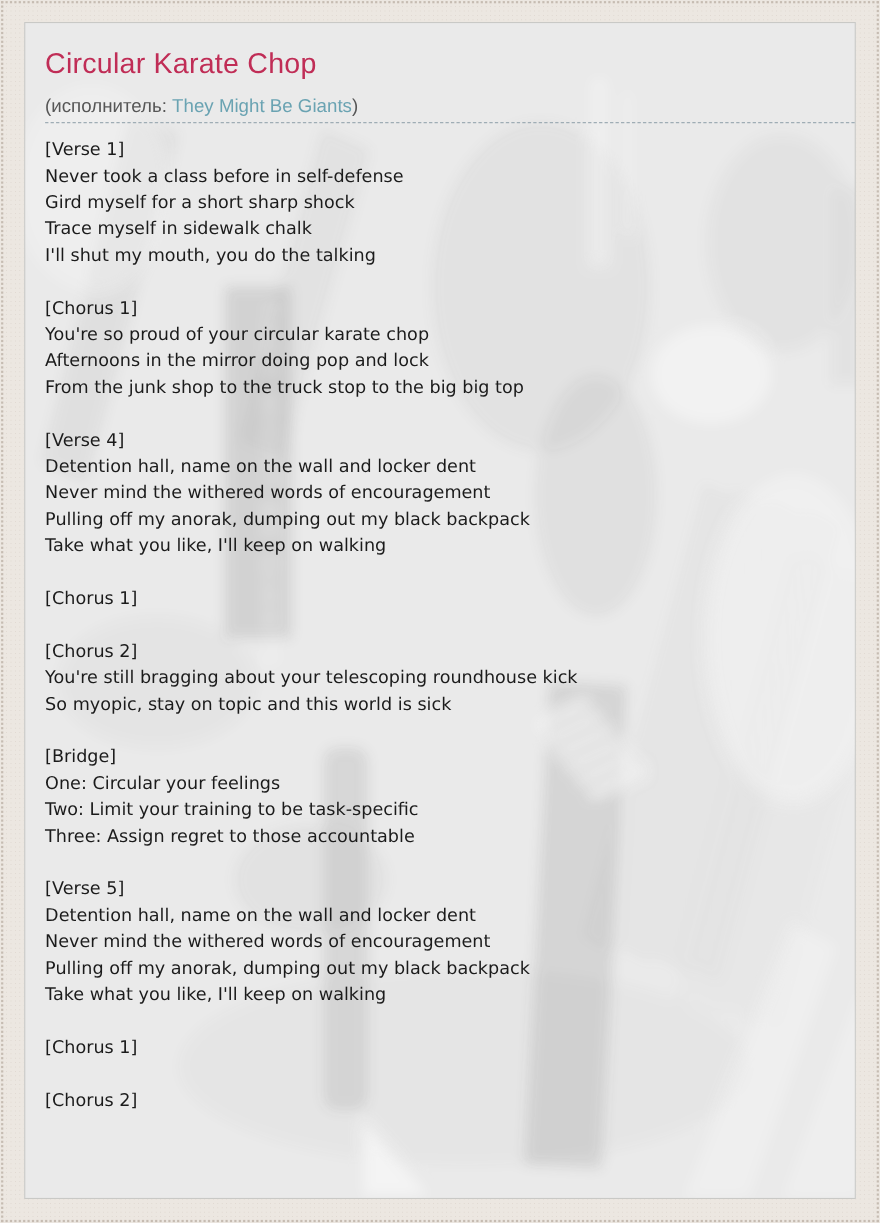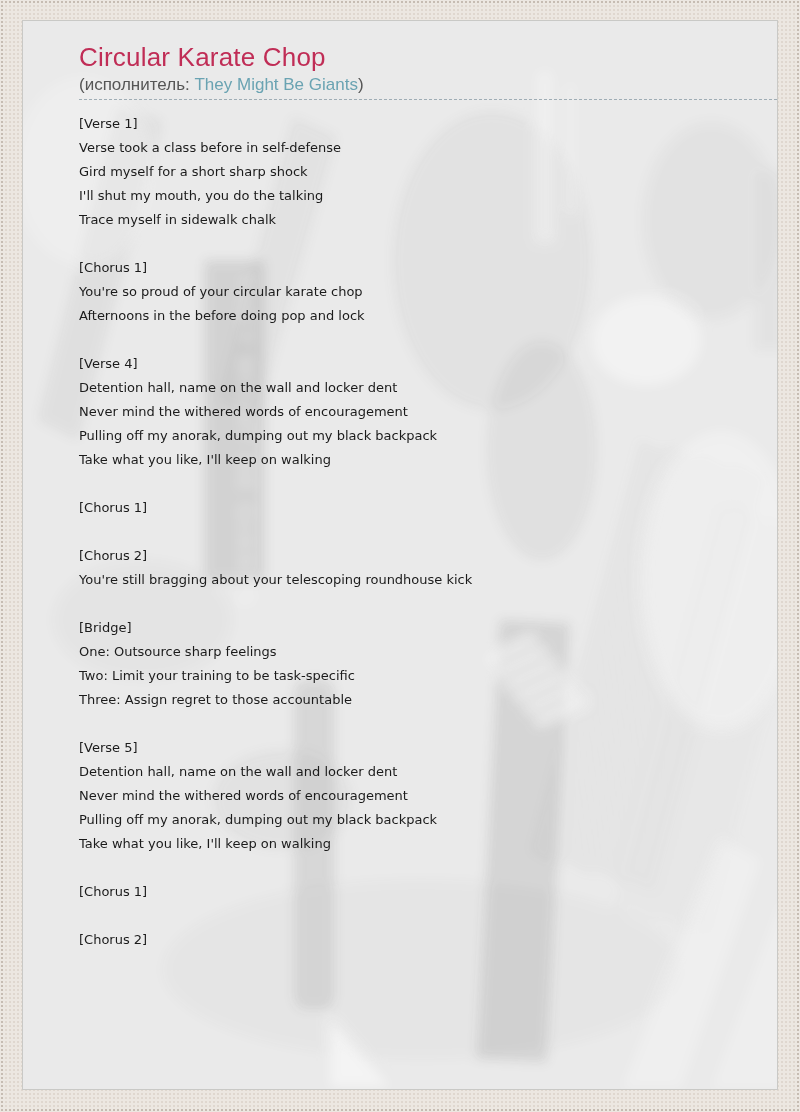--- a/index.html
+++ b/index.html
@@ -25,53 +25,52 @@
     position:absolute;left:1px;top:1px;right:1px;bottom:1px;
     border:2px dotted var(--c-page-dots);
     pointer-events:none;
   }
   .panel{
     position:absolute;left:22px;top:20px;width:756px;height:1070px;
     background:var(--c-panel-bg);
     border:1px solid var(--c-panel-border);
     box-sizing:border-box;
     overflow:hidden;
-    padding-left:38px;
   }
   .photo{
     position:absolute;left:0;top:0;width:100%;height:100%;
     pointer-events:none;
   }
   .content{position:relative;z-index:2;}
   .header{
     margin:0 0 0 18px;
     padding-top:21px;
     border-bottom:1px dashed var(--c-separator);
     padding-bottom:4px;
   }
   .title{
     margin:0;
     font-size:26px;font-weight:400;line-height:30px;
     color:var(--c-title);
     letter-spacing:.2px;
   }
   .subtitle{
-    margin-top:3px;
+    margin-top:15px;
     font-size:17px;line-height:20px;
     color:var(--c-artist-label);
   }
   .artist-link{
     color:var(--c-artist-link);
     text-decoration:none;
     cursor:pointer;
   }
   .lyrics{
     margin:12px 18px 0 18px;
     font-family:"DejaVu Sans",sans-serif;
-    font-size:13px;line-height:24px;
+    font-size:16px;line-height:24px;
     color:var(--c-body-text);
   }
   .stanza{margin:0 0 24px 0;}
   .line{white-space:pre;}
 </style>
 </head>
 <body>
 
 <div class="page-dotted-frame"></div>
 
@@ -134,47 +133,49 @@
   </svg>
 
   <div class="content">
     <div class="header">
       <h1 class="title">Circular Karate Chop</h1>
       <div class="subtitle"><span>(исполнитель: </span><a class="artist-link">They Might Be Giants</a><span>)</span></div>
     </div>
     <div class="lyrics">
         <div class="stanza">
           <div class="line">[Verse 1]</div>
-          <div class="line">Verse took a class before in self-defense</div>
+          <div class="line">Never took a class before in self-defense</div>
           <div class="line">Gird myself for a short sharp shock</div>
+          <div class="line">Trace myself in sidewalk chalk</div>
           <div class="line">I'll shut my mouth, you do the talking</div>
-          <div class="line">Trace myself in sidewalk chalk</div>
         </div>
         <div class="stanza">
           <div class="line">[Chorus 1]</div>
           <div class="line">You're so proud of your circular karate chop</div>
-          <div class="line">Afternoons in the before doing pop and lock</div>
+          <div class="line">Afternoons in the mirror doing pop and lock</div>
+          <div class="line">From the junk shop to the truck stop to the big big top</div>
         </div>
         <div class="stanza">
           <div class="line">[Verse 4]</div>
           <div class="line">Detention hall, name on the wall and locker dent</div>
           <div class="line">Never mind the withered words of encouragement</div>
           <div class="line">Pulling off my anorak, dumping out my black backpack</div>
           <div class="line">Take what you like, I'll keep on walking</div>
         </div>
         <div class="stanza">
           <div class="line">[Chorus 1]</div>
         </div>
         <div class="stanza">
           <div class="line">[Chorus 2]</div>
           <div class="line">You're still bragging about your telescoping roundhouse kick</div>
+          <div class="line">So myopic, stay on topic and this world is sick</div>
         </div>
         <div class="stanza">
           <div class="line">[Bridge]</div>
-          <div class="line">One: Outsource sharp feelings</div>
+          <div class="line">One: Circular your feelings</div>
           <div class="line">Two: Limit your training to be task-specific</div>
           <div class="line">Three: Assign regret to those accountable</div>
         </div>
         <div class="stanza">
           <div class="line">[Verse 5]</div>
           <div class="line">Detention hall, name on the wall and locker dent</div>
           <div class="line">Never mind the withered words of encouragement</div>
           <div class="line">Pulling off my anorak, dumping out my black backpack</div>
           <div class="line">Take what you like, I'll keep on walking</div>
         </div>

